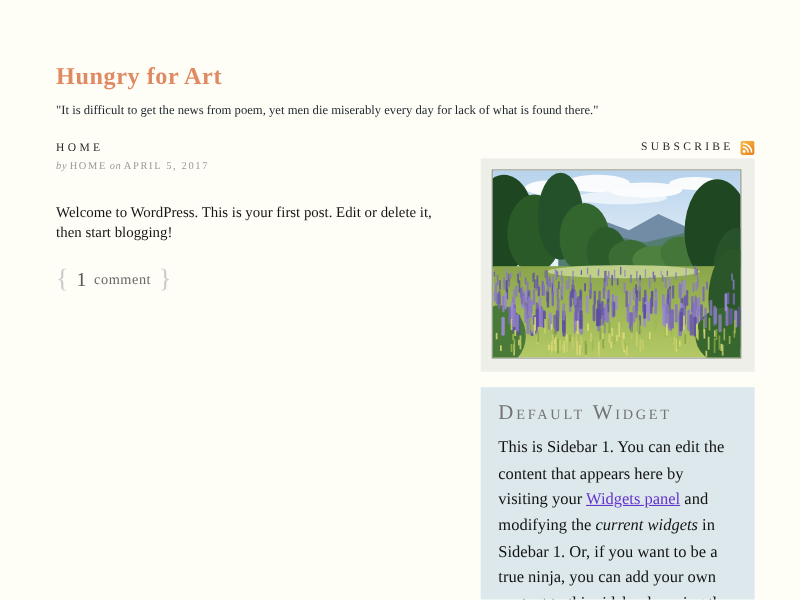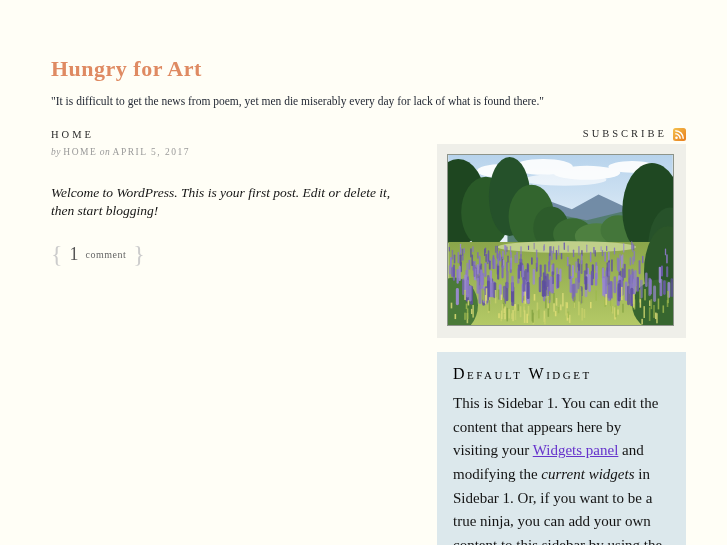--- a/index.html
+++ b/index.html
@@ -31,41 +31,41 @@
   .content-row { display:flex; margin-top:0; }
   .main-col { width:386px; padding-right:24px; }
   .side-col { width:249px; }
 
   
   .post-title { margin-top:25px; font-size:19px; font-weight:normal; color:#111; line-height:22px; }
   .post-title a { color:#111; text-decoration:none; }
   .byline { margin-top:5px; font-size:9.5px; color:#9a9a9a; }
   .byline .caps { letter-spacing:1.5px; }
   .byline .it { font-style:italic; letter-spacing:0.5px; }
-  .post-body { margin-top:27px; font-size:13.5px; line-height:18px; color:#151515;font-style:italic; }
+  .post-body { margin-top:27px; font-size:13.5px; line-height:18px; color:#151515; }
   .comments-link {
     margin-top:22px; display:flex; align-items:center; gap:7px;
     text-decoration:none; cursor:pointer; width:max-content;
   }
   .brace { font-size:24px; color:#cccccc; font-weight:normal; line-height:24px; }
   .comment-count { font-size:18px; color:#555; }
-  .comment-word { font-size:10px; color:#666; letter-spacing:0.5px; }
+  .comment-word { font-size:13px; color:#666; letter-spacing:0.5px; }
 
   
   .photo-frame {
     margin-top:2px; width:249px; height:194px;
     background:#efefe9; padding:10px;
   }
   .photo-frame svg { display:block; border:1px solid #8d948a; }
 
   
   .widget { margin-top:14px; width:249px; background:#dce8ec; padding:13px 16px 15px 16px; }
   .widget-title {
-    font-variant:small-caps; letter-spacing:2.5px; font-size:16px;
-    color:#000000; font-weight:normal;font-family:Liberation Serif, serif;
+    font-variant:small-caps; letter-spacing:2.5px; font-size:19px;
+    color:#737373; font-weight:normal;font-family:Liberation Serif, serif;
   }
   .widget-text { margin-top:9px; font-size:15px; line-height:1.58; color:#131313; }
   .wlink { color:#6633cc; text-decoration:underline; cursor:pointer; }
   .wital { font-style:italic; }
 </style>
 </head>
 <body>
 
 <div class="container">
 

